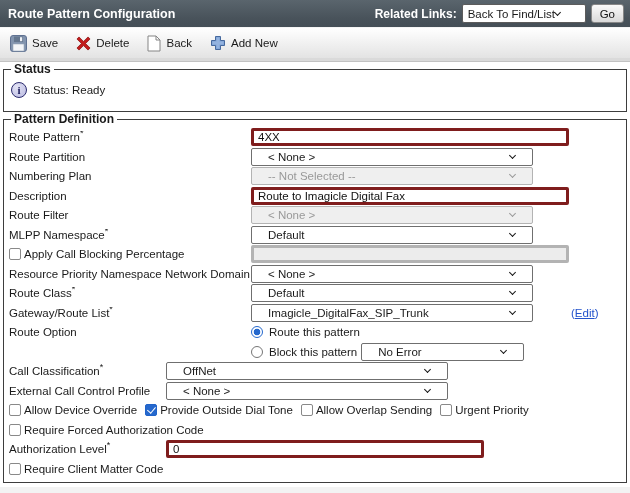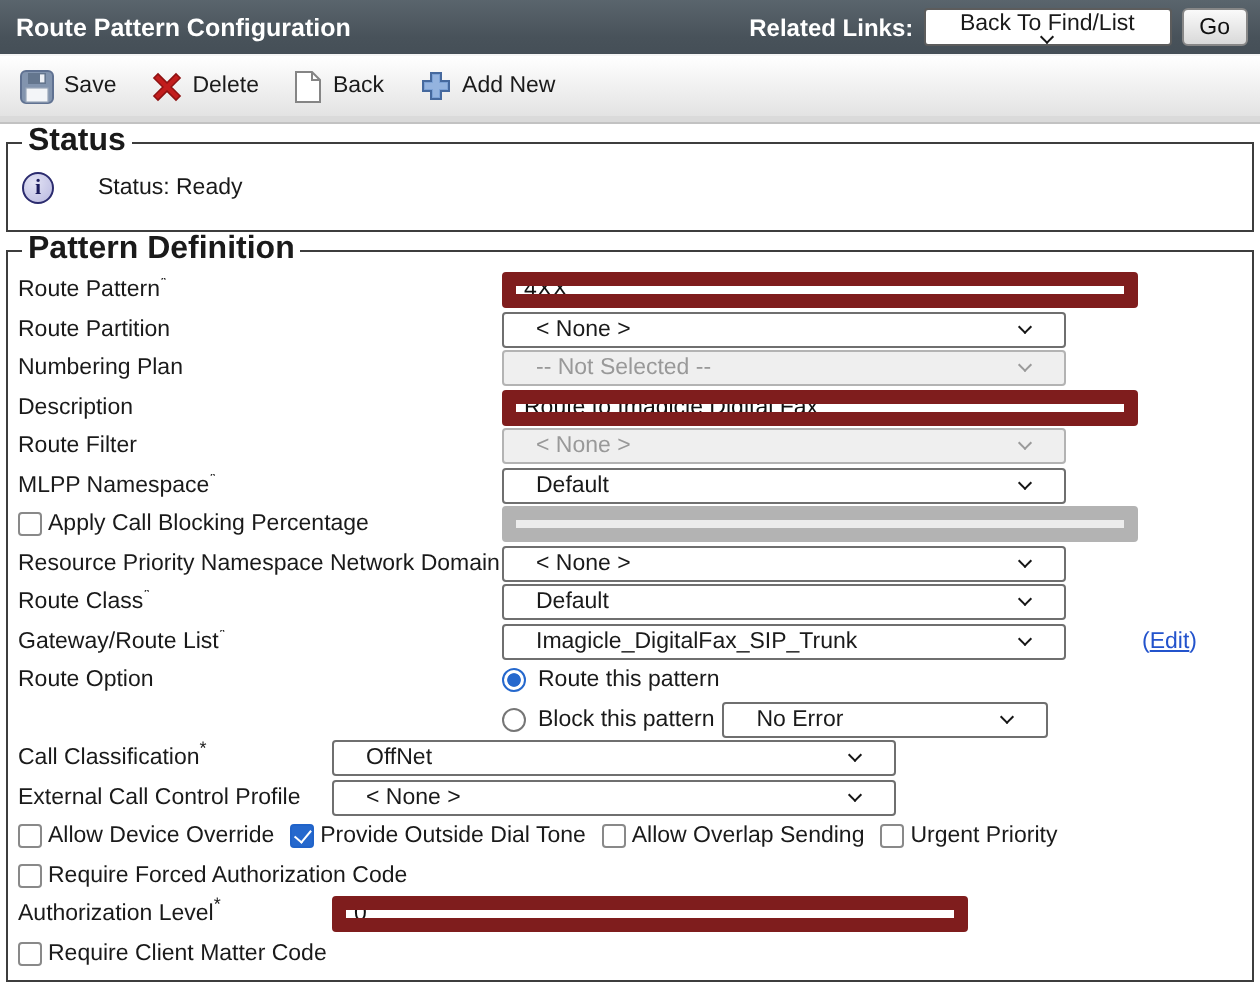--- a/index.html
+++ b/index.html
@@ -16,22 +16,22 @@
     height:27px; padding:0 6px 0 8px;
     background:linear-gradient(#5a656d, #48525a 70%, #454f57);
     display:flex; align-items:center; justify-content:space-between;
   }
   .title { color:#fff; font-weight:bold; font-size:12.5px; }
   .related { display:flex; align-items:center; gap:5px; }
   .rl-label { color:#fff; font-weight:bold; font-size:12px; }
   .hselect {
     background:#fff; border:1px solid #5c5c5c; border-radius:2px;
     width:124px; height:19px; padding:0 5px;
-    display:flex; align-items:center; justify-content:flex-end;
-    font-size:11.5px; cursor:default;flex-direction:column;
+    display:flex; align-items:center; justify-content:flex-start;
+    font-size:11.5px; cursor:default;
   }
   .go-btn {
     height:19px; padding:0 8px; font-size:11.5px; color:#111;
     font-family:"Liberation Sans", sans-serif;
     background:linear-gradient(#fafafa,#d9d9d9);
     border:1px solid #878787; border-radius:3px;
   }
 
   
   .toolbar {
@@ -42,44 +42,44 @@
   }
   .tbtn { display:flex; align-items:center; gap:5px; font-size:11.5px; cursor:pointer; }
   .tb-strip { height:4px; background:#dadada; border-bottom:1px solid #c2c2c2; }
 
   
   fieldset.fs {
     margin:0 3px; padding:1px 5px 4px 5px;
     border:1px solid #3d3d3d;
   }
   fieldset.fs legend {
-    font-size:16px; font-weight:bold; padding:0 3px; margin-left:2px;
+    font-size:12px; font-weight:bold; padding:0 3px; margin-left:2px;
   }
   .status-fs { margin-top:5px; }
-  .status-row { display:flex; align-items:center; gap:22px; padding:5px 2px 9px 2px; font-size:11.5px; }
+  .status-row { display:flex; align-items:center; gap:6px; padding:5px 2px 9px 2px; font-size:11.5px; }
   .info-icon {
     width:16px; height:16px; border-radius:50%; flex:none;
     background:radial-gradient(circle at 35% 30%, #e2e2f4, #b9b9e0);
     border:1.5px solid #2b2b6e; color:#1c1c5e;
     font:bold 11px "Liberation Serif", serif;
     display:flex; align-items:center; justify-content:center;
   }
   .info-icon::after { content:"i"; }
   .pattern-fs { margin-top:14px; padding-bottom:7px; }
 
   
   .row { display:flex; align-items:center; height:19px; margin-top:0.5px; font-size:11.5px; white-space:nowrap; }
   .lbl  { width:242px; flex:none; overflow:hidden; }
   .lbl2 { width:157px; flex:none; }
   sup.req { font-size:9px; line-height:0; }
 
   input.txt {
     width:318px; height:18px; padding:0 4px;
     font:11.5px "Liberation Sans", sans-serif;
-    border:7px solid #7f1d1d; border-radius:2px; background:#fff; color:#111;
+    border:3px solid #7f1d1d; border-radius:2px; background:#fff; color:#111;
   }
   input.txt:disabled, input.txt.off { background:#ececec; border-color:#b3b3b3; color:#8e8e8e; }
 
   .sel {
     width:282px; height:18px; padding:0 16px;
     border:1px solid #6f6f6f; border-radius:2px; background:#fff;
     display:flex; align-items:center; justify-content:space-between;
     font-size:11.5px; cursor:default;
   }
   .sel.w163 { width:163px; }

